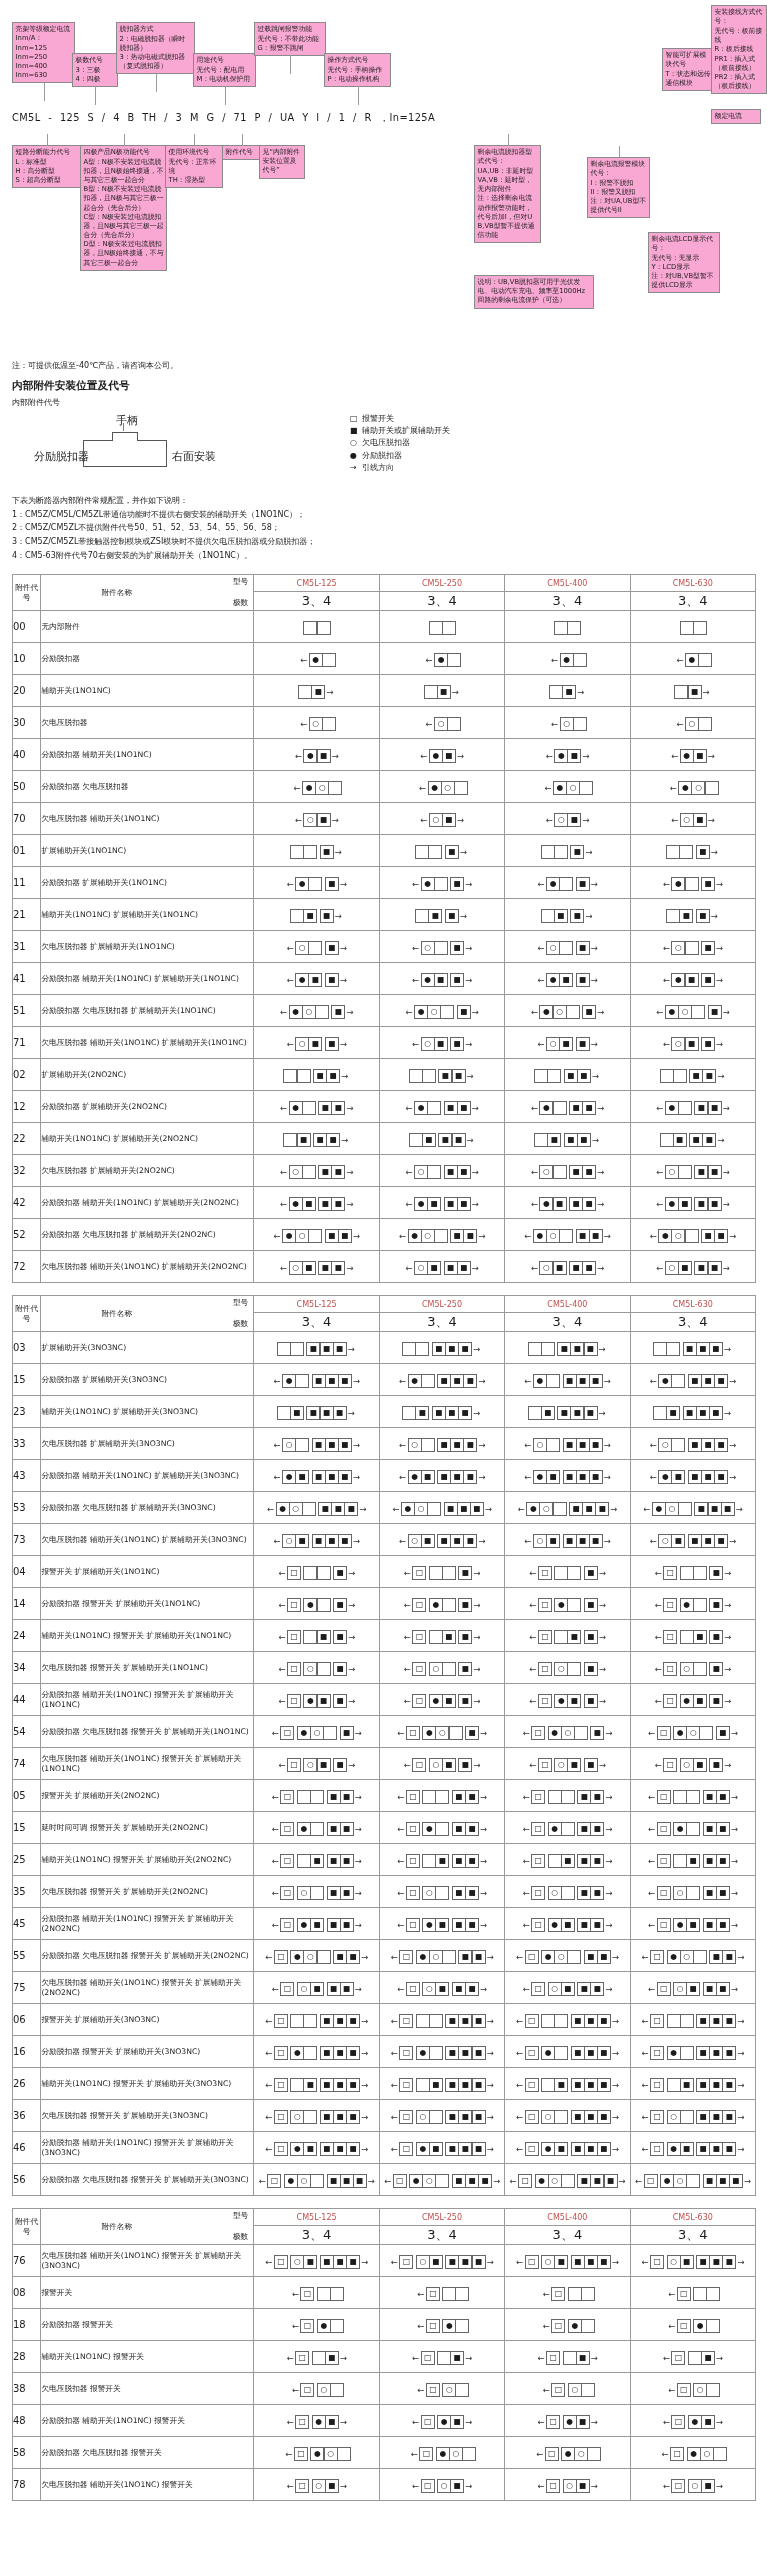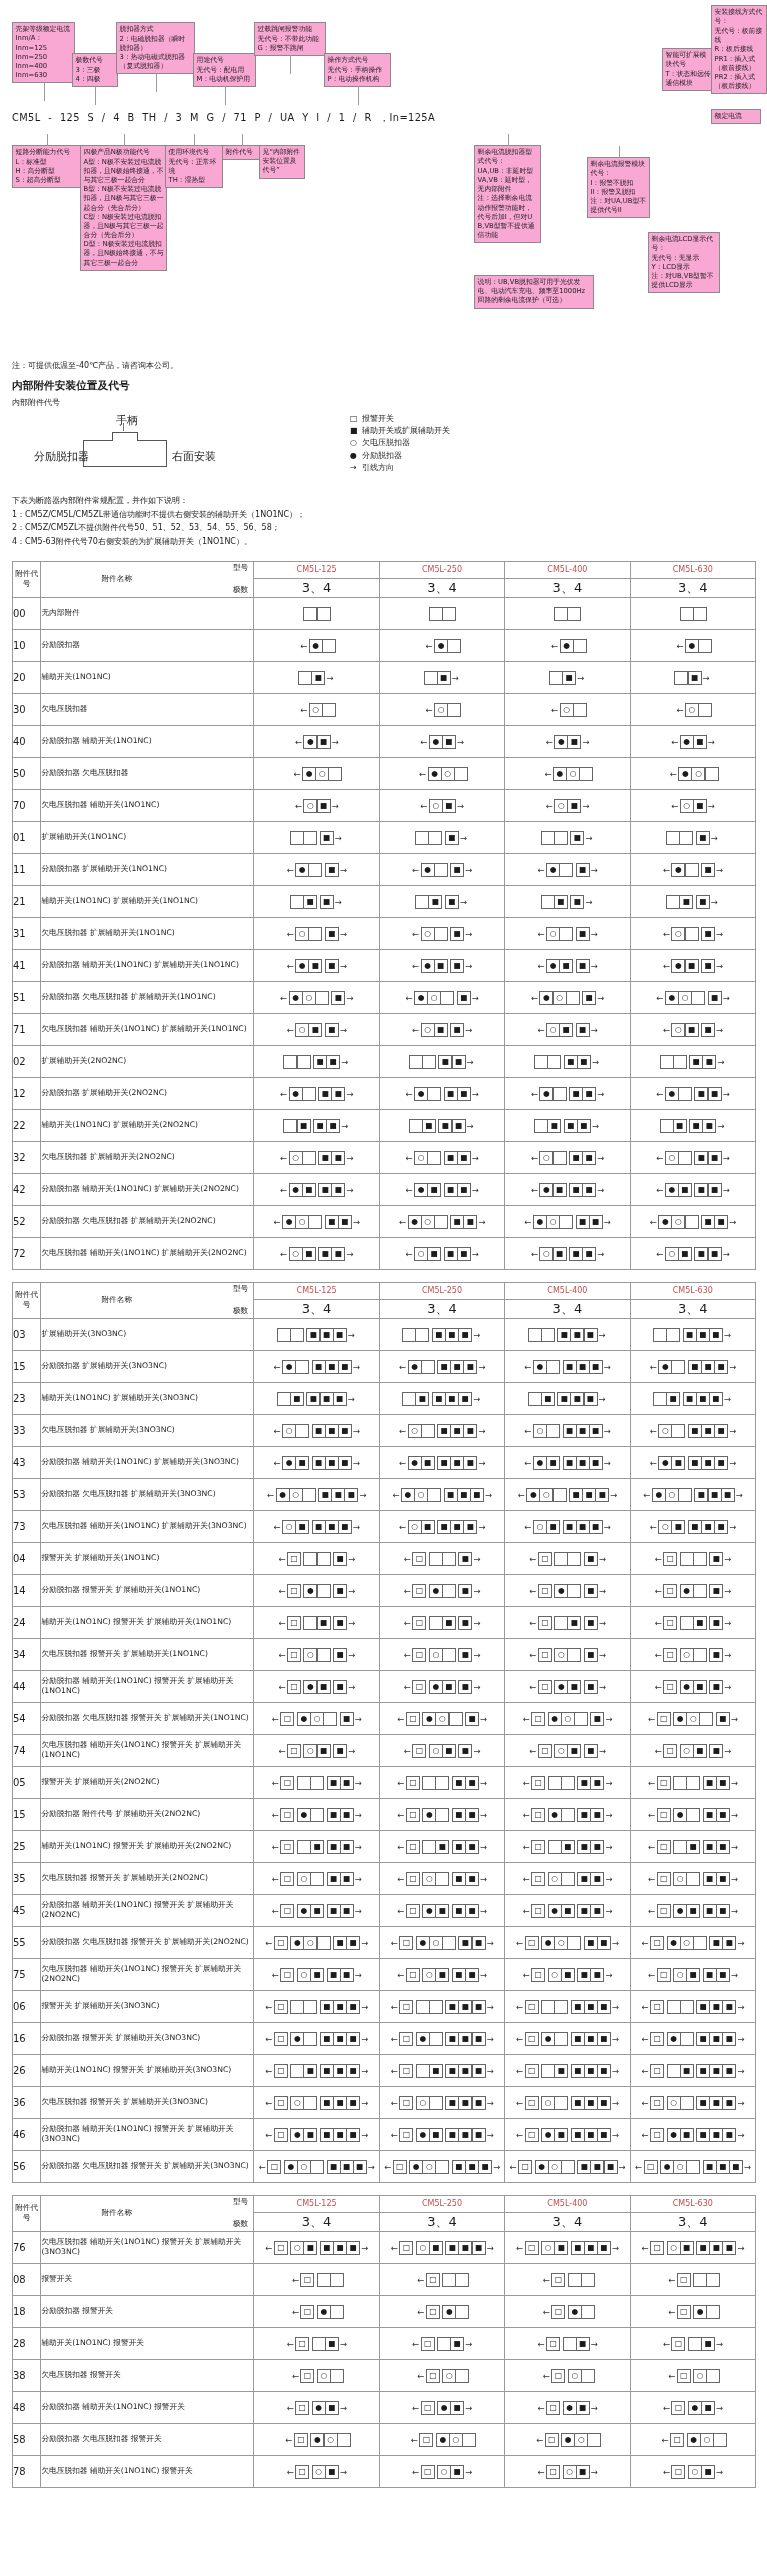--- a/index.html
+++ b/index.html
@@ -209,20 +209,21 @@
         <li><span class="lsym">●</span><span>分励脱扣器</span></li>
         <li><span class="lsym">→</span><span>引线方向</span></li>
       </ul>
   </div>
 
   <div class="notes">
     <div>下表为断路器内部附件常规配置，并作如下说明：</div>
     <div id="notes-list">
         <div>1：CM5Z/CM5L/CM5ZL带通信功能时不提供右侧安装的辅助开关（1NO1NC）；</div>
         <div>2：CM5Z/CM5ZL不提供附件代号50、51、52、53、54、55、56、58；</div>
+        <div>3：CM5Z/CM5ZL带接触器控制模块或ZSI模块时不提供欠电压脱扣器或分励脱扣器；</div>
         <div>4：CM5-63附件代号70右侧安装的为扩展辅助开关（1NO1NC）。</div>
       </div>
   </div>
 
   <table class="acc" id="t1">
       <thead>
         <tr>
           <th class="h-code" rowspan="2">附件代号</th>
           <th class="h-name" rowspan="2">
             <span class="hn-name">附件名称</span>
@@ -549,21 +550,21 @@
         <tr>
           <td class="c-code">05</td>
           <td class="c-name">报警开关 扩展辅助开关(2NO2NC)</td>
           <td class="c-dg"><span class="arr">←</span><span class="sq">□</span><span class="gp"></span><span class="sq"></span><span class="sq"></span><span class="gp"></span><span class="sq">■</span><span class="sq">■</span><span class="arr">→</span></td>
           <td class="c-dg"><span class="arr">←</span><span class="sq">□</span><span class="gp"></span><span class="sq"></span><span class="sq"></span><span class="gp"></span><span class="sq">■</span><span class="sq">■</span><span class="arr">→</span></td>
           <td class="c-dg"><span class="arr">←</span><span class="sq">□</span><span class="gp"></span><span class="sq"></span><span class="sq"></span><span class="gp"></span><span class="sq">■</span><span class="sq">■</span><span class="arr">→</span></td>
           <td class="c-dg"><span class="arr">←</span><span class="sq">□</span><span class="gp"></span><span class="sq"></span><span class="sq"></span><span class="gp"></span><span class="sq">■</span><span class="sq">■</span><span class="arr">→</span></td>
         </tr>
         <tr>
           <td class="c-code">15</td>
-          <td class="c-name">分励脱扣器 附件代号 扩展辅助开关(2NO2NC)</td>
+          <td class="c-name">延时时间可调 报警开关 扩展辅助开关(2NO2NC)</td>
           <td class="c-dg"><span class="arr">←</span><span class="sq">□</span><span class="gp"></span><span class="sq">●</span><span class="sq"></span><span class="gp"></span><span class="sq">■</span><span class="sq">■</span><span class="arr">→</span></td>
           <td class="c-dg"><span class="arr">←</span><span class="sq">□</span><span class="gp"></span><span class="sq">●</span><span class="sq"></span><span class="gp"></span><span class="sq">■</span><span class="sq">■</span><span class="arr">→</span></td>
           <td class="c-dg"><span class="arr">←</span><span class="sq">□</span><span class="gp"></span><span class="sq">●</span><span class="sq"></span><span class="gp"></span><span class="sq">■</span><span class="sq">■</span><span class="arr">→</span></td>
           <td class="c-dg"><span class="arr">←</span><span class="sq">□</span><span class="gp"></span><span class="sq">●</span><span class="sq"></span><span class="gp"></span><span class="sq">■</span><span class="sq">■</span><span class="arr">→</span></td>
         </tr>
         <tr>
           <td class="c-code">25</td>
           <td class="c-name">辅助开关(1NO1NC) 报警开关 扩展辅助开关(2NO2NC)</td>
           <td class="c-dg"><span class="arr">←</span><span class="sq">□</span><span class="gp"></span><span class="sq"></span><span class="sq">■</span><span class="gp"></span><span class="sq">■</span><span class="sq">■</span><span class="arr">→</span></td>
           <td class="c-dg"><span class="arr">←</span><span class="sq">□</span><span class="gp"></span><span class="sq"></span><span class="sq">■</span><span class="gp"></span><span class="sq">■</span><span class="sq">■</span><span class="arr">→</span></td>

